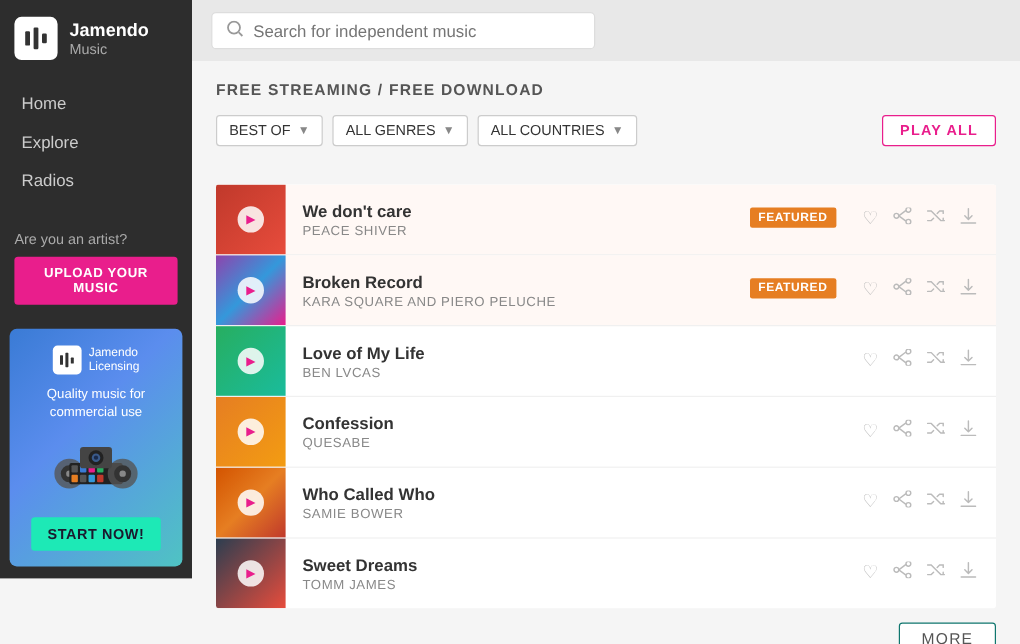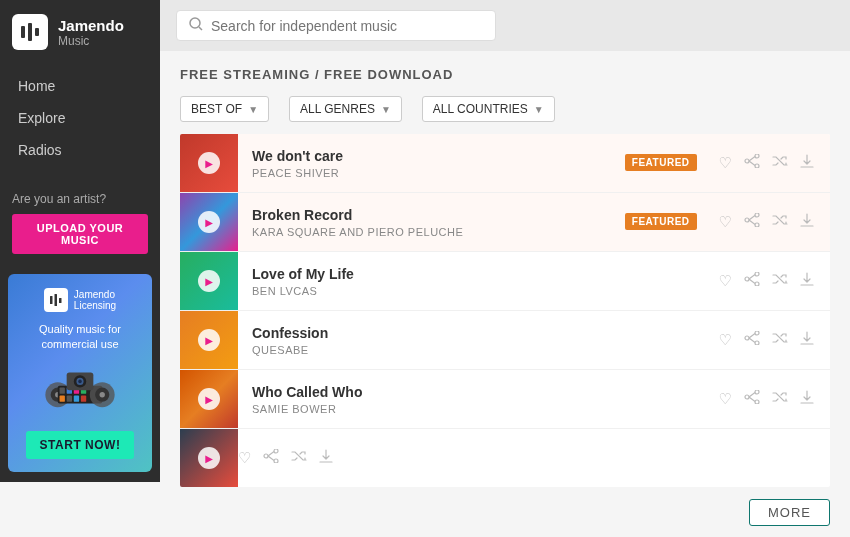--- a/index.html
+++ b/index.html
@@ -171,22 +171,22 @@
       font-size: 13px;
       font-weight: bold;
       color: #555;
       letter-spacing: 1px;
       margin-bottom: 14px;
     }
 
     #filters {
       display: flex;
       align-items: flex-end;
-      gap: 20px;
-      margin-bottom: 12px;
+      gap: 8px;
+      margin-bottom: 32px;
     }
     .filter-select {
       border: 1px solid #ccc;
       border-radius: 3px;
       padding: 5px 10px;
       font-size: 12px;
       background: #fff;
       color: #333;
       cursor: pointer;
       display: flex;
@@ -409,20 +409,21 @@
         <span class="filter-arrow">▼</span>
       </div>
       <div class="filter-select">
         <span>ALL GENRES</span>
         <span class="filter-arrow">▼</span>
       </div>
       <div class="filter-select">
         <span>ALL COUNTRIES</span>
         <span class="filter-arrow">▼</span>
       </div>
+      <button id="play-all-btn">PLAY ALL</button>
     </div>
 
     <div id="track-list">
     <div class="track-row featured">
           <div class="track-thumb thumb-we-dont-care">
             <div class="play-overlay">▶</div>
           </div>
           <div class="track-info">
             <div class="track-title">We don't care</div>
             <div class="track-artist">PEACE SHIVER</div>
@@ -543,20 +544,24 @@
               </svg></span>
             <span class="action-icon"><svg width="14" height="16" viewBox="0 0 14 16" fill="none">
                 <path d="M7 1v9M4 7l3 3 3-3M1 13h12" stroke="#bbb" stroke-width="1.2" stroke-linecap="round" stroke-linejoin="round"></path>
               </svg></span>
           </div>
         </div>
         <div class="track-row">
           <div class="track-thumb thumb-sweet-dreams">
             <div class="play-overlay">▶</div>
           </div>
+          <div class="track-info">
+            <div class="track-title">Sweet Dreams</div>
+            <div class="track-artist">TOMM JAMES</div>
+          </div>
           <div class="track-actions">
             <span class="action-icon">♡</span>
             <span class="action-icon" style="font-size: 16px;"><svg width="16" height="14" viewBox="0 0 16 14" fill="none">
                 <circle cx="13" cy="2" r="2" stroke="#bbb" stroke-width="1.2"></circle>
                 <circle cx="13" cy="12" r="2" stroke="#bbb" stroke-width="1.2"></circle>
                 <circle cx="3" cy="7" r="2" stroke="#bbb" stroke-width="1.2"></circle>
                 <line x1="5" y1="7" x2="11" y2="2.5" stroke="#bbb" stroke-width="1.2"></line>
                 <line x1="5" y1="7" x2="11" y2="11.5" stroke="#bbb" stroke-width="1.2"></line>
               </svg></span>
             <span class="action-icon"><svg width="16" height="14" viewBox="0 0 16 14" fill="none">

